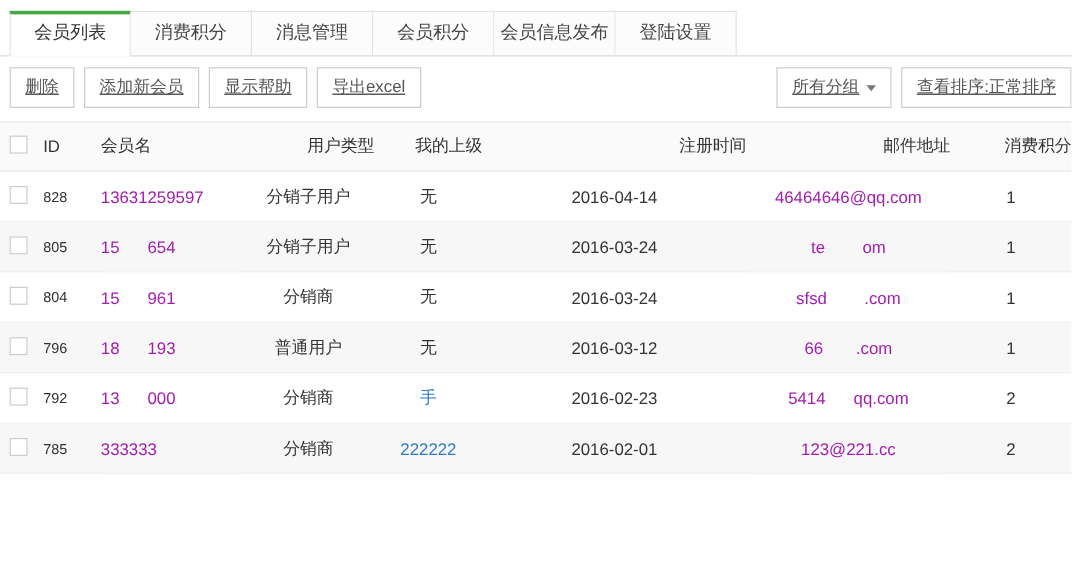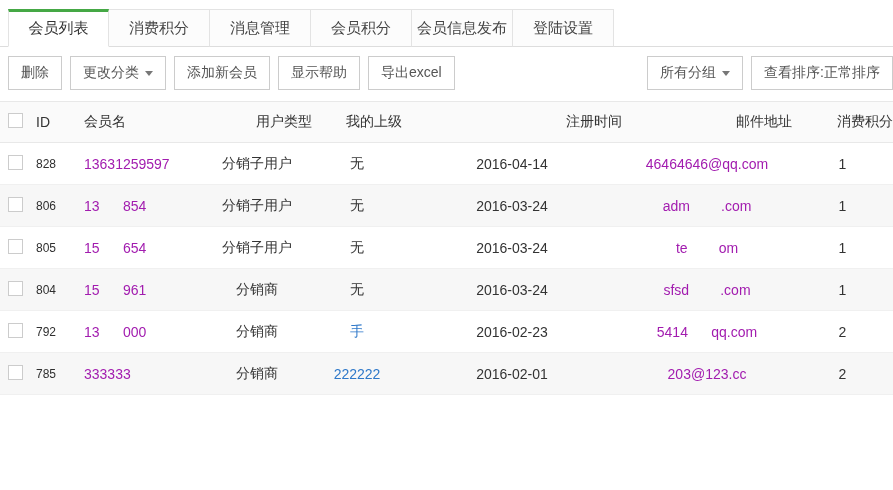--- a/index.html
+++ b/index.html
@@ -11,21 +11,21 @@
   .tabbar { display:flex; align-items:flex-end; padding-left:8px; margin-top:8px;
     border-bottom:1px solid #ddd; height:39px; background:#fff; }
   .tab { width:101px; height:38px; line-height:36px; text-align:center; font-size:15px;
     color:#454545; background:#fcfcfc; border:1px solid #e3e3e3; border-left:none;
     border-bottom:1px solid #ddd; margin-bottom:-1px; cursor:pointer; }
   .tab:first-child { border-left:1px solid #e3e3e3; }
   .tab.active { background:#fff; border-top:3px solid var(--accent);
     border-bottom:1px solid #fff; line-height:32px; color:#333; }
 
   
-  .toolbar { display:flex; align-items:flex-end; padding:9px 0 9px 8px; gap:8px; white-space:nowrap; }
+  .toolbar { display:flex; align-items:flex-end; padding:9px 0 9px 8px; gap:8px; white-space:nowrap;text-decoration:underline; }
   .btn { display:inline-flex; align-items:center; gap:6px; border:1px solid #ccc; background:#fff;
     padding:7px 12px; font-size:14px; color:#555; cursor:pointer; }
   .caret { width:0; height:0; border-left:4px solid transparent; border-right:4px solid transparent;
     border-top:5px solid #777; display:inline-block; }
   .spacer { flex:1; }
 
   
   table { width:893px; border-collapse:collapse; table-layout:fixed; margin-top:2px; }
   col.c-check{width:36px;} col.c-id{width:48px;} col.c-name{width:118px;}
   col.c-type{width:110px;} col.c-sup{width:90px;} col.c-date{width:220px;}
@@ -48,24 +48,20 @@
   <div class="tab active">会员列表</div>
   <div class="tab">消费积分</div>
   <div class="tab">消息管理</div>
   <div class="tab">会员积分</div>
   <div class="tab">会员信息发布</div>
   <div class="tab">登陆设置</div>
 </div>
 
 <div class="toolbar">
   <button class="btn">删除</button>
-  <button class="btn">
-    <span>更改分类</span>
-    <span class="caret"></span>
-  </button>
   <button class="btn">添加新会员</button>
   <button class="btn">显示帮助</button>
   <button class="btn">导出excel</button>
   <div class="spacer"></div>
   <button class="btn">
     <span>所有分组</span>
     <span class="caret"></span>
   </button>
   <button class="btn">查看排序:正常排序</button>
 </div>
@@ -99,62 +95,62 @@
       <td class="l id">828</td>
       <td class="l masked">13631259597</td>
       <td>分销子用户</td>
       <td>无</td>
       <td>2016-04-14</td>
       <td class="masked">46464646@qq.com</td>
       <td>1</td>
     </tr>
     <tr>
       <td class="l"><input type="checkbox" style=""></td>
-      <td class="l id">806</td>
-      <td class="l masked">13      854</td>
-      <td>分销子用户</td>
-      <td>无</td>
-      <td>2016-03-24</td>
-      <td class="masked">adm        .com</td>
-      <td>1</td>
-    </tr>
-    <tr>
-      <td class="l"><input type="checkbox" style=""></td>
       <td class="l id">805</td>
       <td class="l masked">15      654</td>
       <td>分销子用户</td>
       <td>无</td>
       <td>2016-03-24</td>
       <td class="masked">te        om</td>
       <td>1</td>
     </tr>
     <tr>
       <td class="l"><input type="checkbox" style=""></td>
       <td class="l id">804</td>
       <td class="l masked">15      961</td>
       <td>分销商</td>
       <td>无</td>
       <td>2016-03-24</td>
       <td class="masked">sfsd        .com</td>
       <td>1</td>
     </tr>
     <tr>
       <td class="l"><input type="checkbox" style=""></td>
+      <td class="l id">796</td>
+      <td class="l masked">18      193</td>
+      <td>普通用户</td>
+      <td>无</td>
+      <td>2016-03-12</td>
+      <td class="masked">66       .com</td>
+      <td>1</td>
+    </tr>
+    <tr>
+      <td class="l"><input type="checkbox" style=""></td>
       <td class="l id">792</td>
       <td class="l masked">13      000</td>
       <td>分销商</td>
       <td class="link">手</td>
       <td>2016-02-23</td>
       <td class="masked">5414      qq.com</td>
       <td>2</td>
     </tr>
     <tr>
       <td class="l"><input type="checkbox" style=""></td>
       <td class="l id">785</td>
       <td class="l masked">333333</td>
       <td>分销商</td>
       <td class="link">222222</td>
       <td>2016-02-01</td>
-      <td class="masked">203@123.cc</td>
+      <td class="masked">123@221.cc</td>
       <td>2</td>
     </tr>
   </tbody>
 </table>
 
 </body></html>

